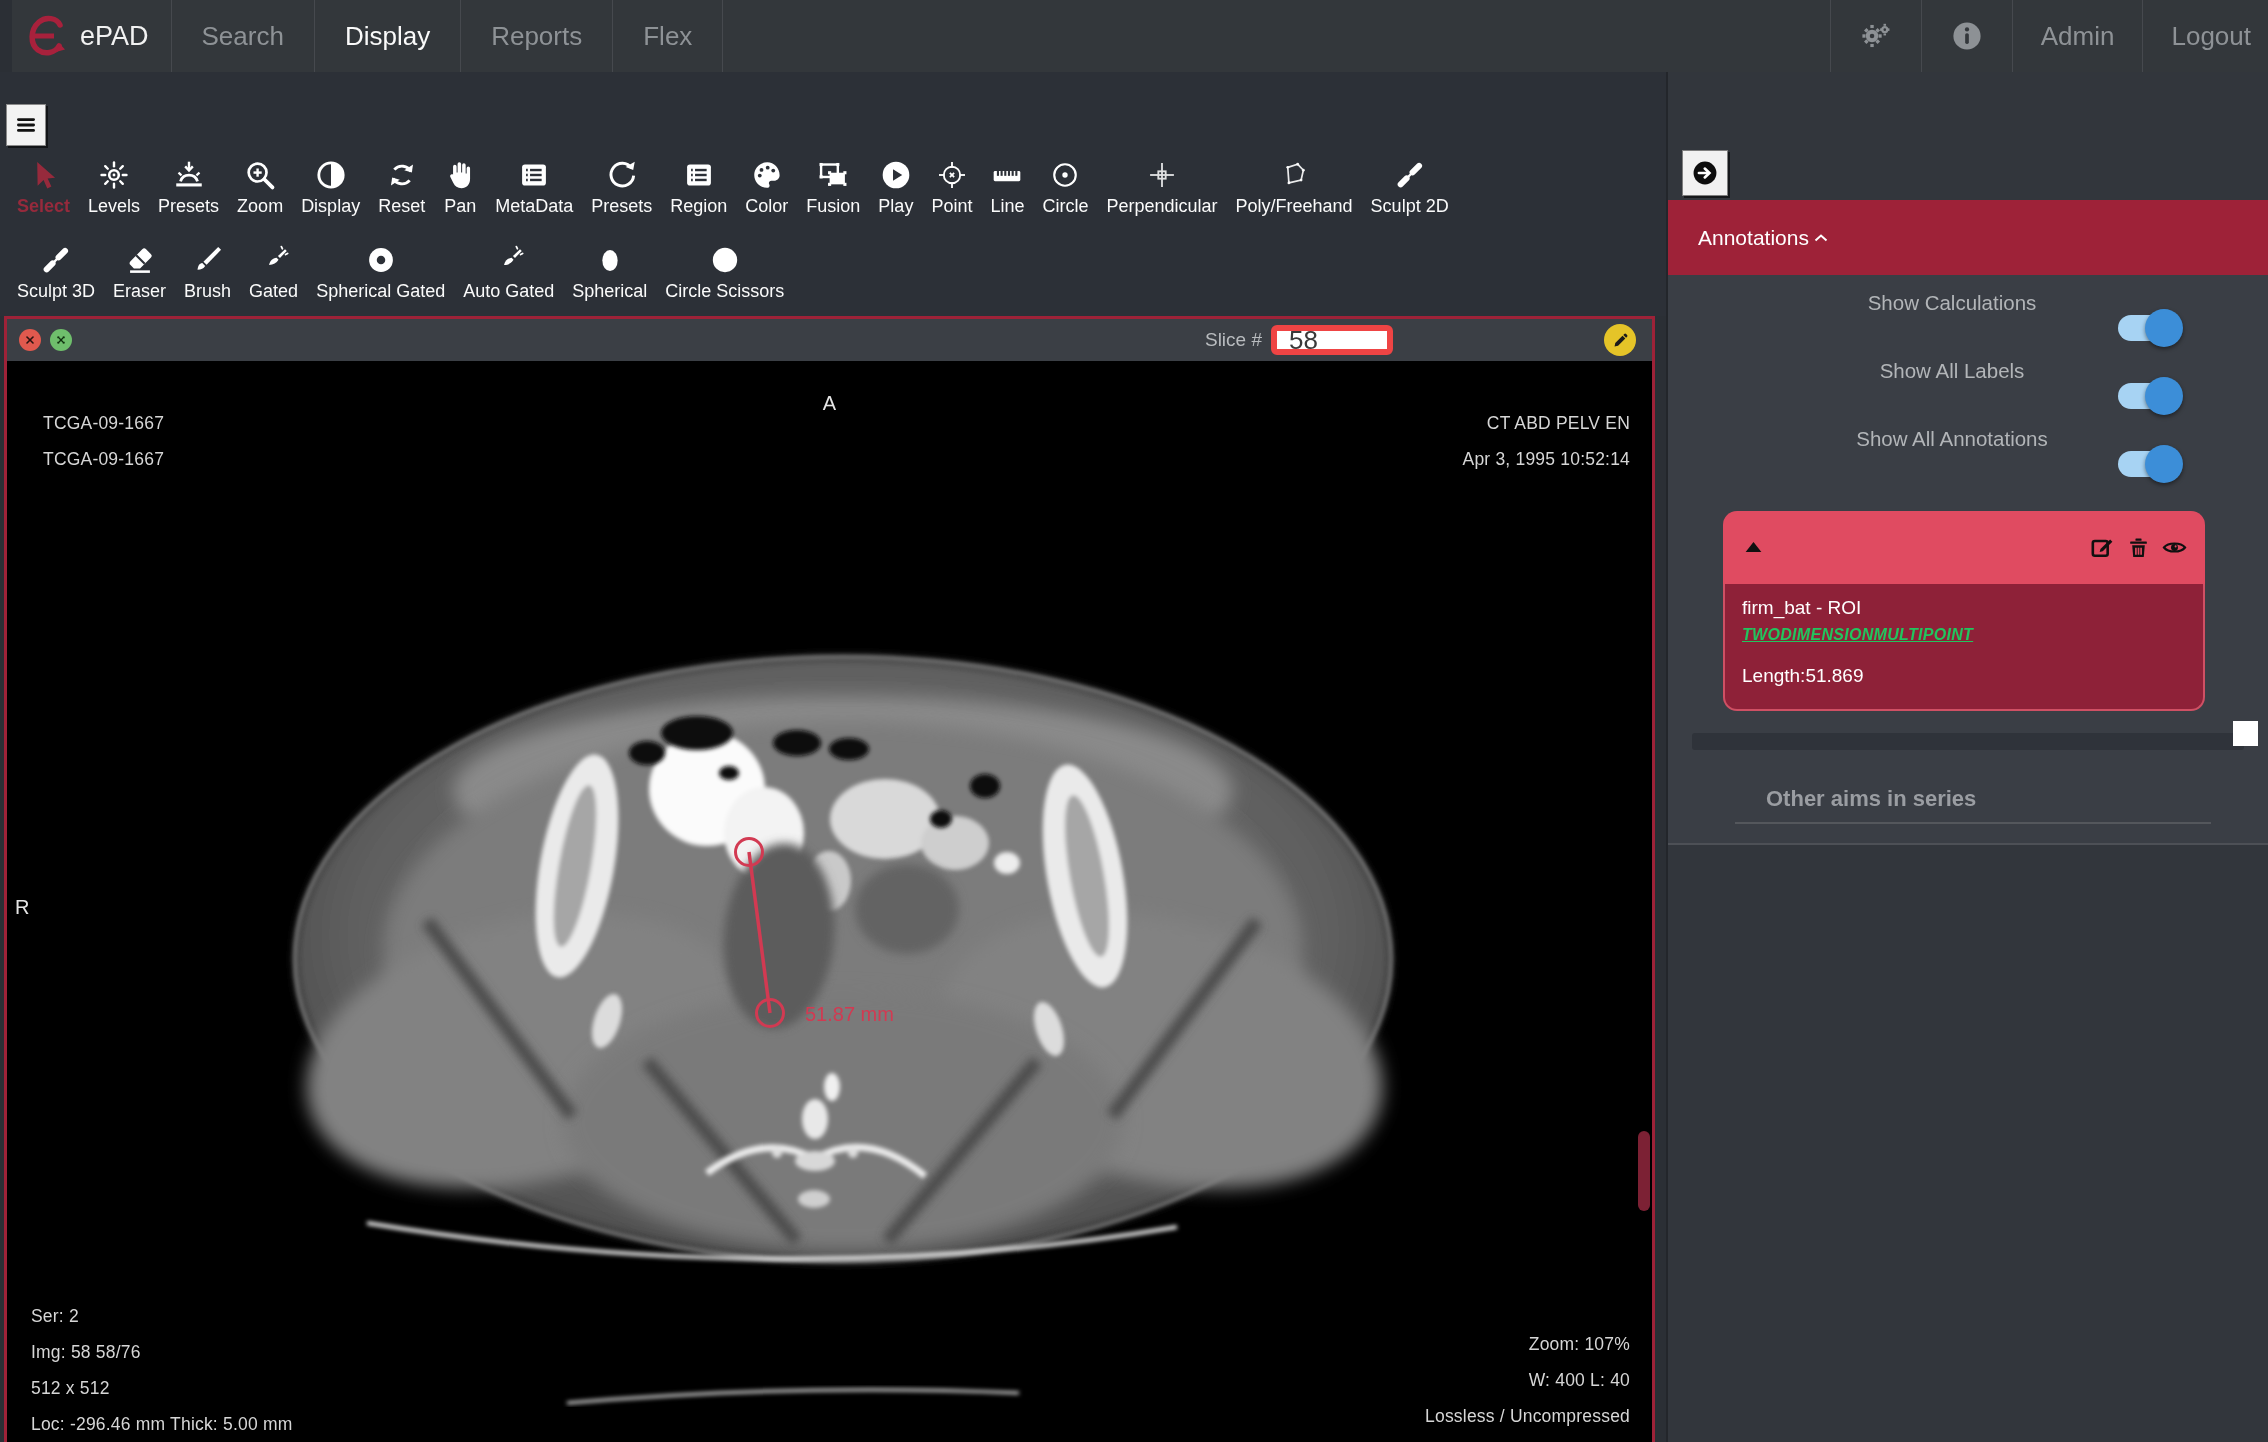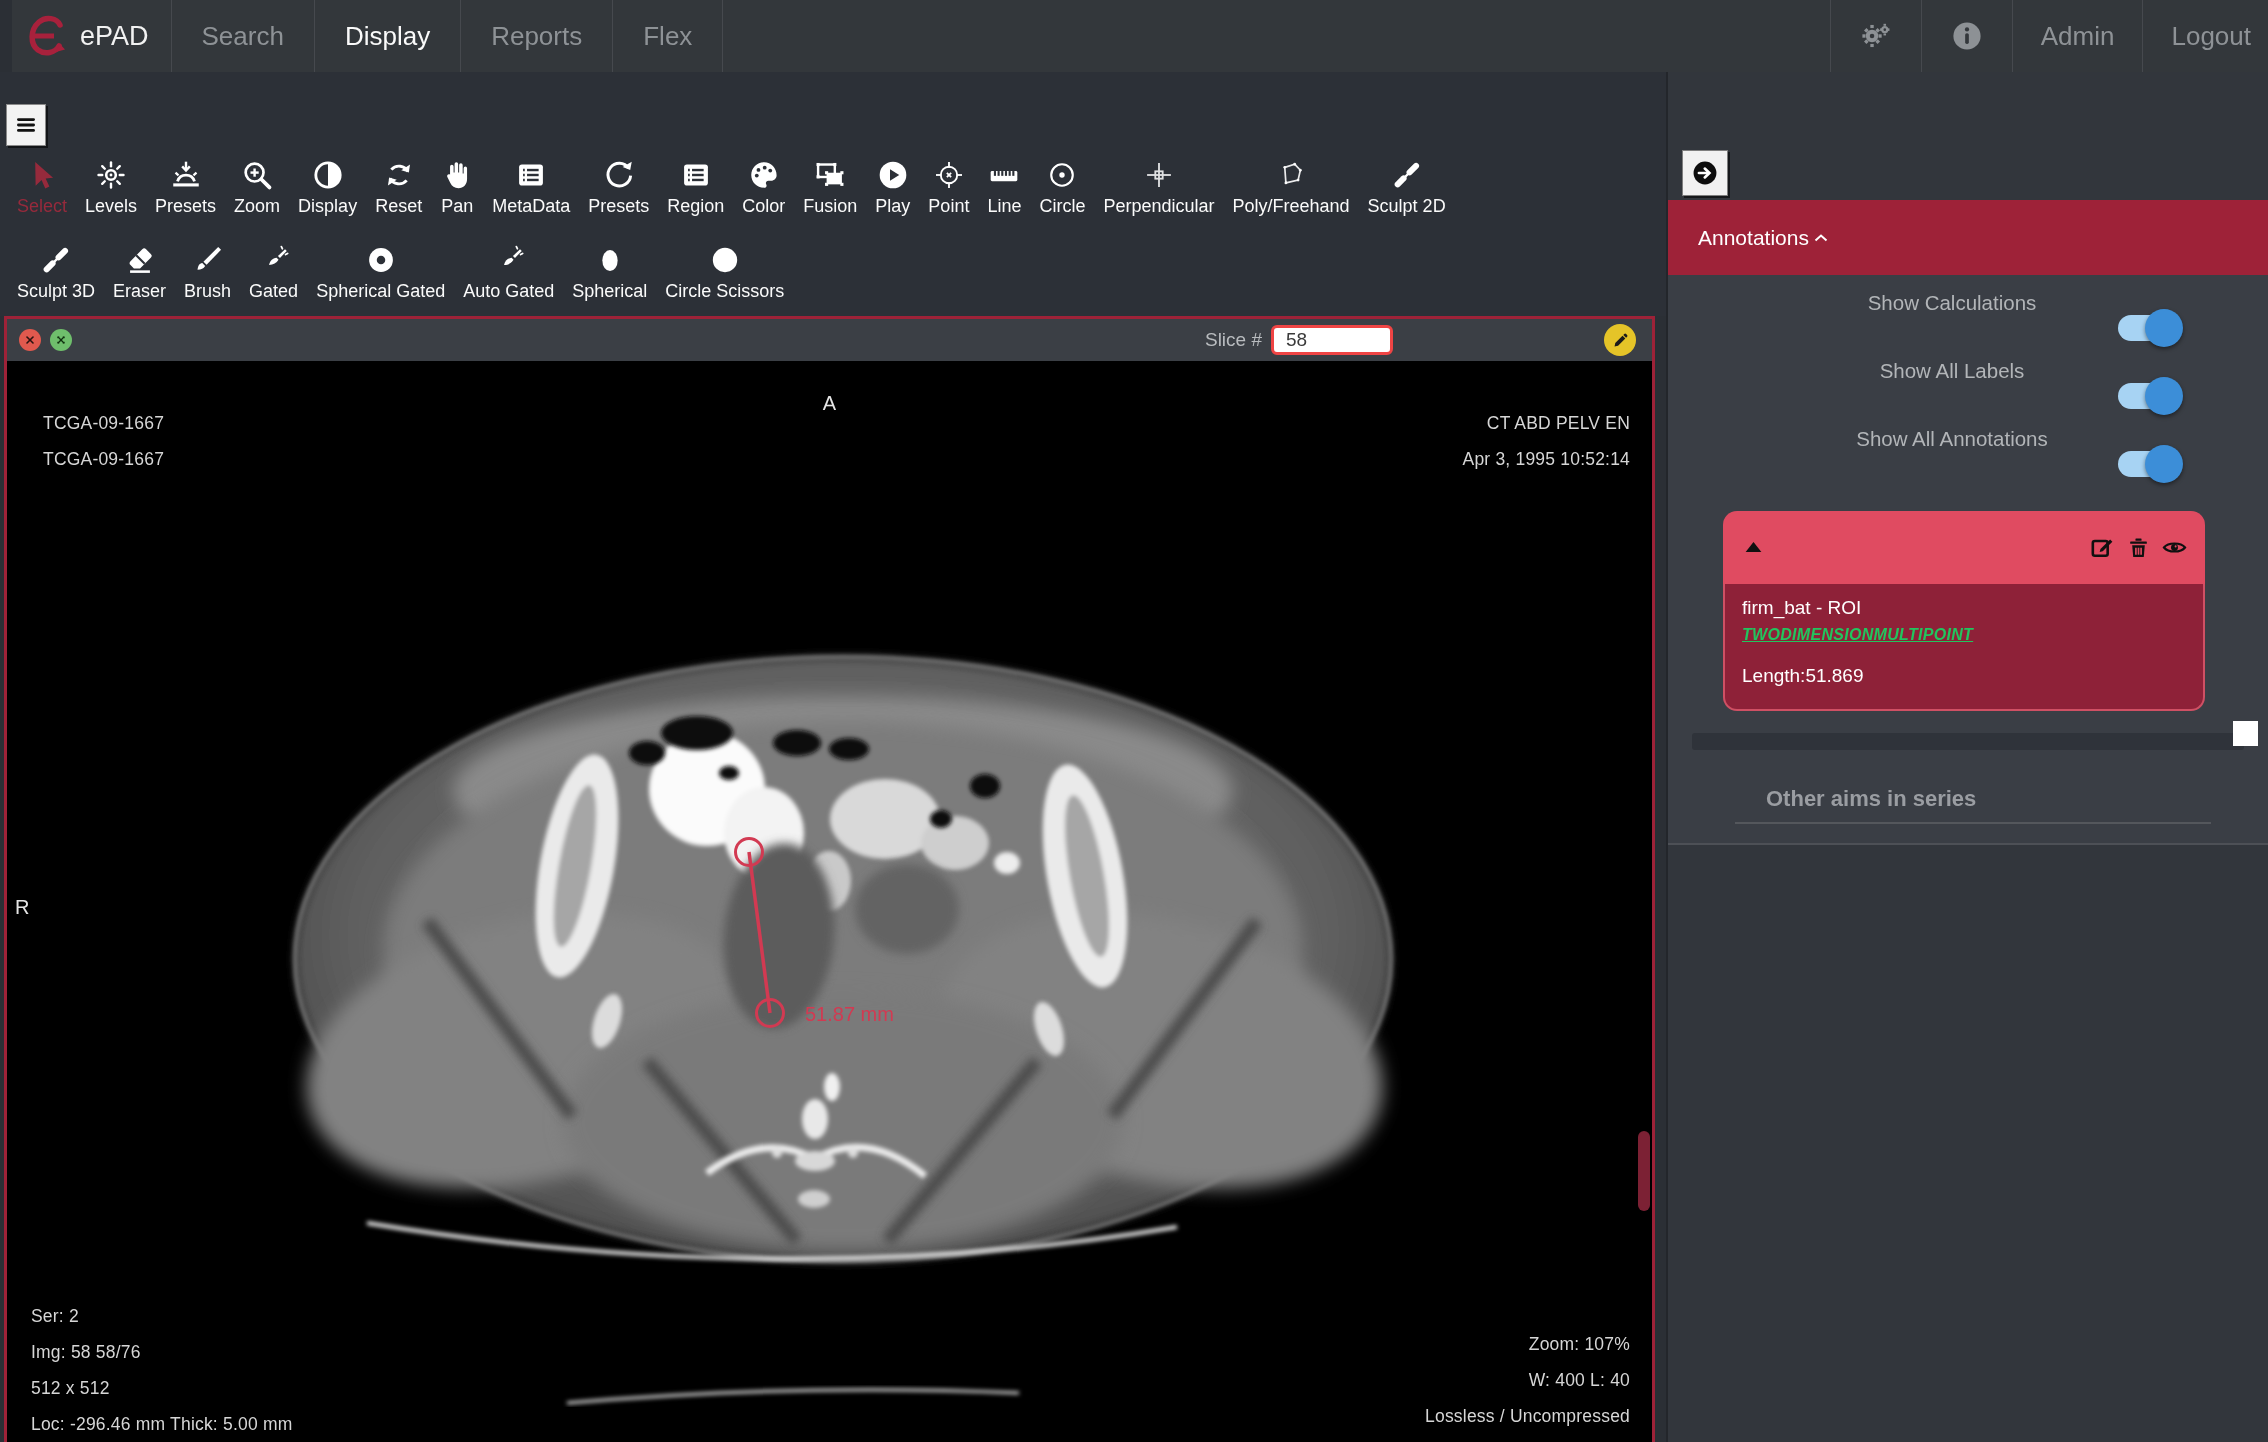--- a/index.html
+++ b/index.html
@@ -23,32 +23,32 @@
   
   .toolbar{position:absolute;left:0;top:72px;width:2268px;height:244px;background:var(--tbbg);}
   .menu-btn{position:absolute;left:6px;top:32px;width:40px;height:42px;background:#f3f3f3;border:1px solid #8a8a8a;box-shadow:2px 2px 0 rgba(0,0,0,.55);display:flex;align-items:center;justify-content:center;cursor:pointer;}
   .menu-btn svg{width:26px;height:26px;}
   .tool-row{display:flex;align-items:flex-end;padding-left:8px;}
   .row1{padding-top:86px;}
   .row2{margin-top:26px;}
   .tool{display:flex;flex-direction:column;align-items:center;margin:0 9px;color:#fff;cursor:pointer;}
   .tool .tsvg{width:34px;height:34px;display:block;margin-bottom:4px;}
   .tlabel{font-size:18px;color:#fbfbfb;white-space:nowrap;}
-  .tool.active{color:#962a3c;}
+  .tool.active{color:#962a3c;font-weight:bold;}
   .tool.active .tlabel{color:#962a3c;}
 
   
   .viewer{position:absolute;left:4px;top:316px;width:1651px;height:1130px;border:3px solid var(--crimson);background:#000;}
   .viewer-header{height:42px;background:#3b3f45;display:flex;align-items:center;padding:0 12px;gap:9px;}
   .circle-btn{width:22px;height:22px;border-radius:50%;display:flex;align-items:center;justify-content:center;cursor:pointer;}
   .circle-btn svg{width:16px;height:16px;}
   .btn-close{background:#e0594e;}
   .btn-expand{background:#6fbf6c;}
   .slice-label{margin-left:auto;color:#b9bcbf;font-size:19px;}
-  .slice-input{width:122px;height:30px;border-radius:6px;border:3px solid #ef4444;background:#fff;color:#3a3a3a;font-size:19px;padding:0 12px;font-family:"Liberation Sans",sans-serif;outline:none;}
+  .slice-input{width:122px;height:30px;border-radius:6px;border:6px solid #ef4444;background:#fff;color:#3a3a3a;font-size:26px;padding:0 12px;font-family:"Liberation Sans",sans-serif;outline:none;}
   .edit-btn{margin-left:202px;margin-right:4px;width:32px;height:32px;border-radius:50%;background:#e5c428;display:flex;align-items:center;justify-content:center;cursor:pointer;}
   .edit-btn svg{width:21px;height:21px;}
   .viewer-content{position:absolute;left:0;top:42px;width:1645px;height:1082px;background:#000;overflow:hidden;}
   .ct-svg{position:absolute;left:0;top:0;}
   .ov{position:absolute;color:#d6d6d6;font-size:17.5px;line-height:36px;letter-spacing:.2px;}
   .ov-right{text-align:right;}
   .ov-orient{font-size:20px;color:#e4e4e4;}
   .scroll-thumb{position:absolute;right:2px;top:812px;width:12px;height:80px;border-radius:6px;background:#7c2134;cursor:pointer;}
 
   

